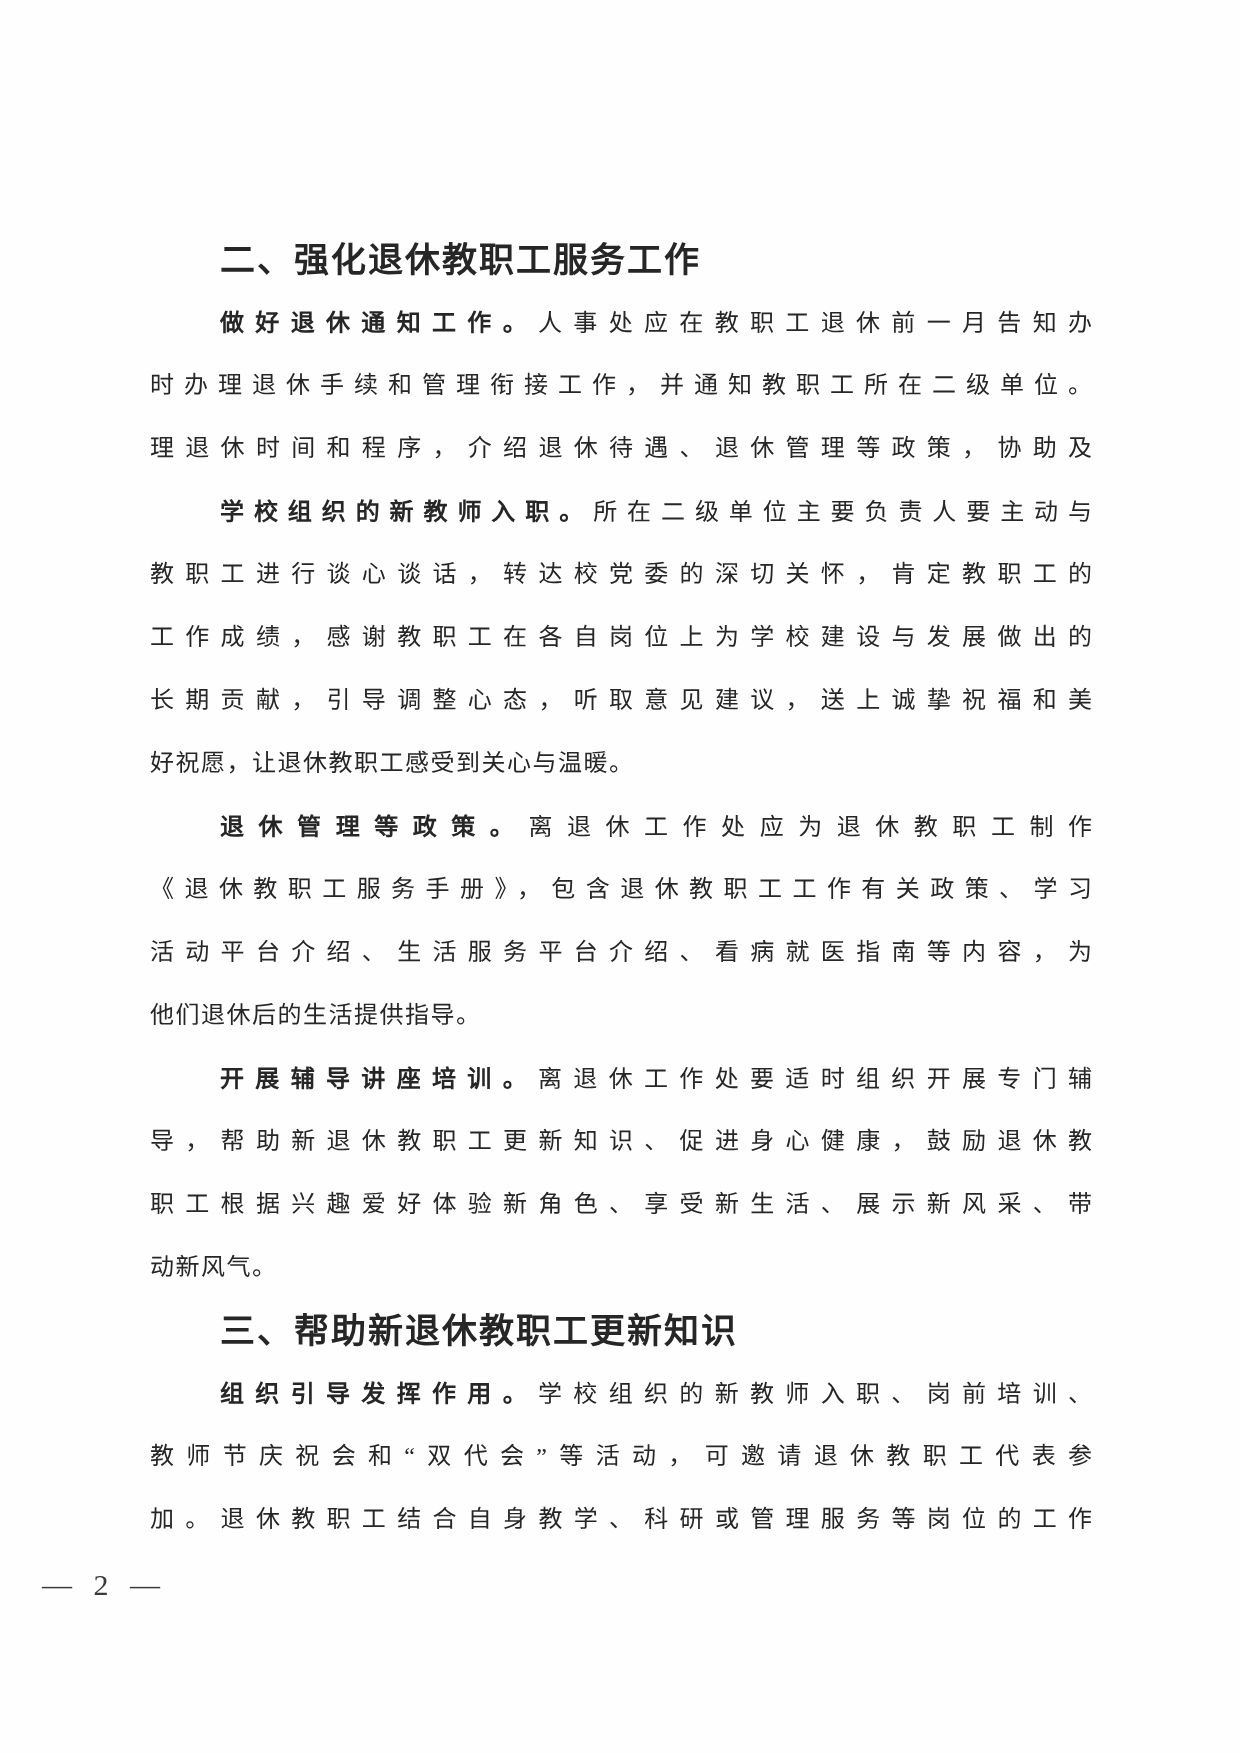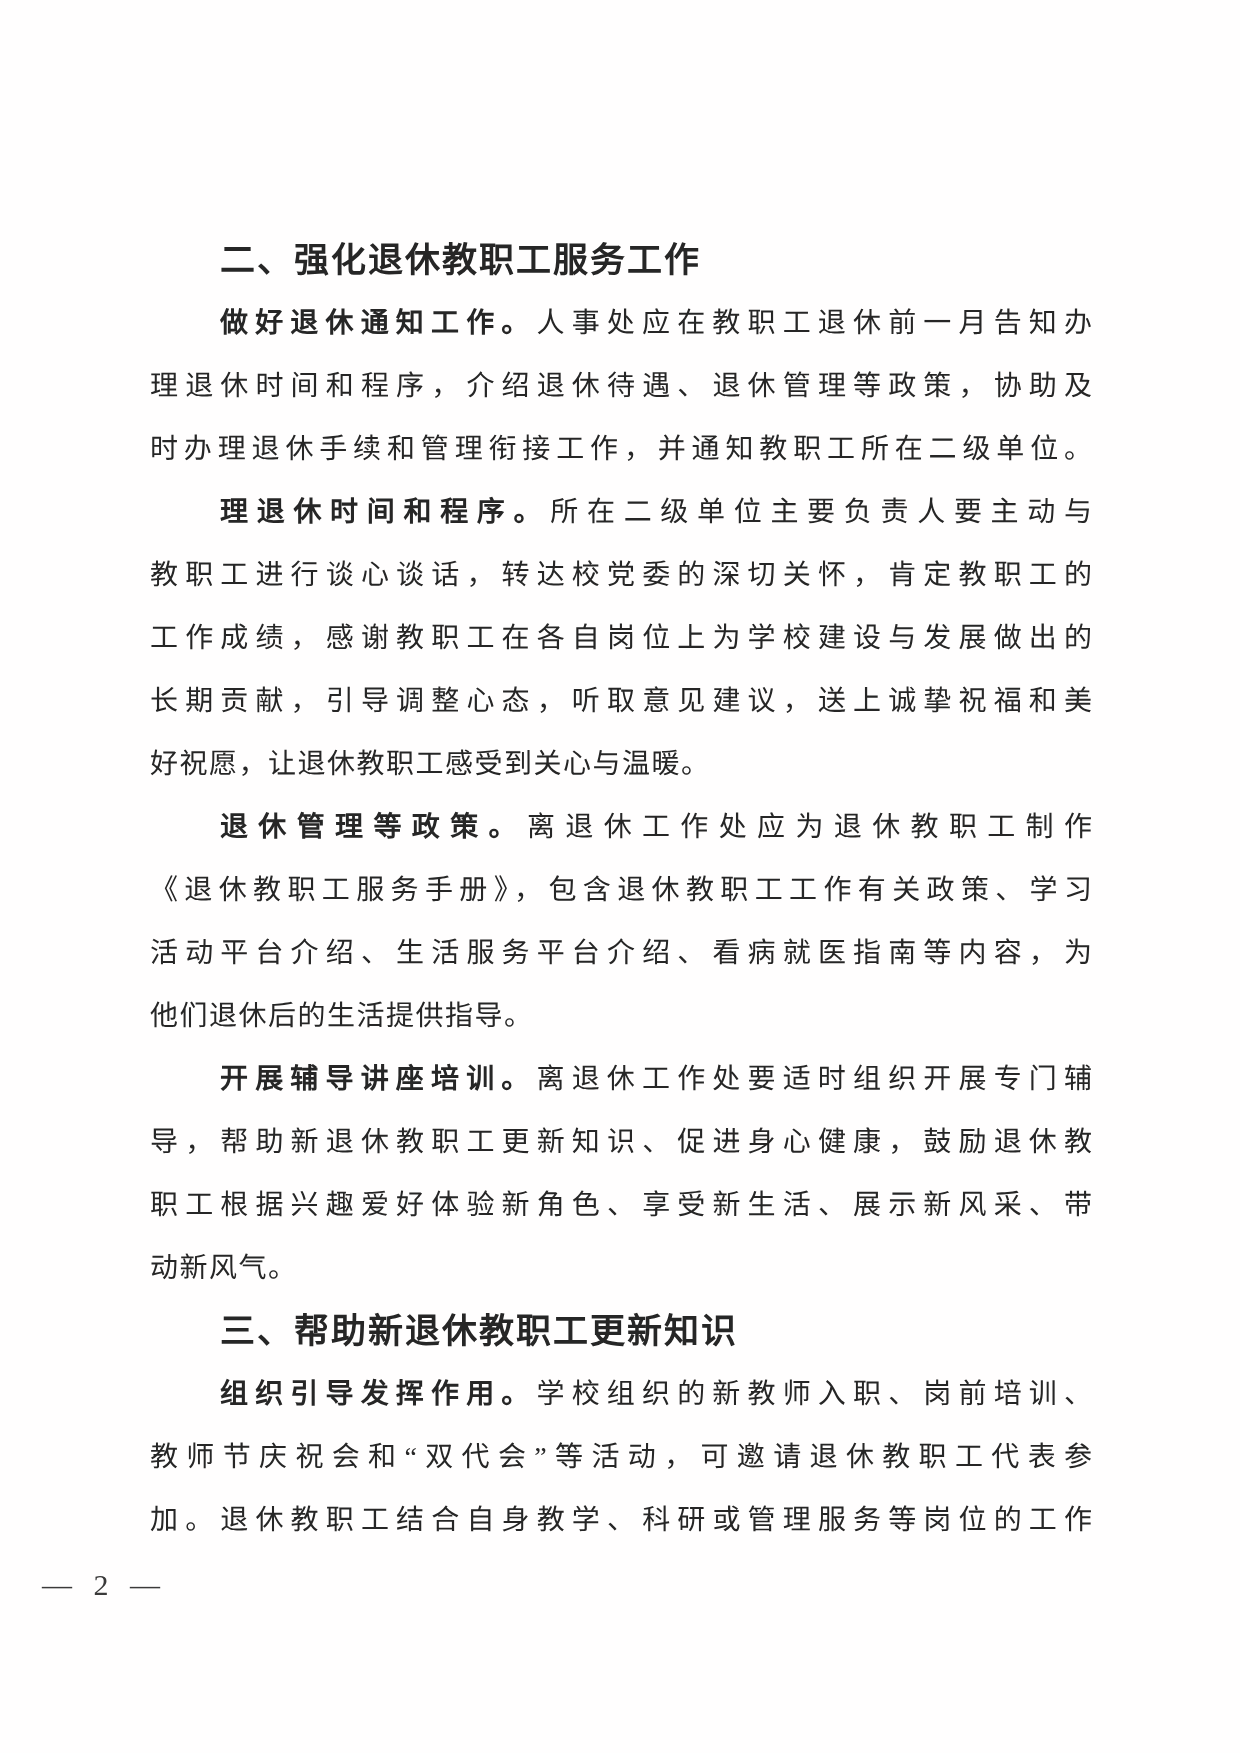--- a/index.html
+++ b/index.html
@@ -14,21 +14,21 @@
     background: #fffefe;
     color: #262626;
     overflow: hidden;
   }
   .content {
     padding: 228px 148px 0 150px;
   }
   .line {
     height: 63px;
     line-height: 63px;
-    font-size: 28px;
+    font-size: 24px;
     letter-spacing: 1.5px;
     white-space: nowrap;
   }
   .fill {
     white-space: normal;
     text-align: justify;
     text-align-last: justify;
     -moz-text-align-last: justify;
     text-justify: inter-character;
     letter-spacing: 0;
@@ -57,24 +57,24 @@
 </style>
 </head>
 <body>
 
 <div class="page">
   <div class="content">
 
     <div class="line heading indent">二、强化退休教职工服务工作</div>
 
     <div class="line fill indent"><span class="lead">做好退休通知工作。</span><span>人事处应在教职工退休前一月告知办</span></div>
+    <div class="line fill">时办理退休手续和管理衔接工作，并通知教职工所在二级单位。</div>
     <div class="line fill">理退休时间和程序，介绍退休待遇、退休管理等政策，协助及</div>
-    <div class="line fill">时办理退休手续和管理衔接工作，并通知教职工所在二级单位。</div>
 
-    <div class="line fill indent"><span class="lead">理退休时间和程序。</span><span>所在二级单位主要负责人要主动与</span></div>
+    <div class="line fill indent"><span class="lead">学校组织的新教师入职。</span><span>所在二级单位主要负责人要主动与</span></div>
     <div class="line fill">教职工进行谈心谈话，转达校党委的深切关怀，肯定教职工的</div>
     <div class="line fill">工作成绩，感谢教职工在各自岗位上为学校建设与发展做出的</div>
     <div class="line fill">长期贡献，引导调整心态，听取意见建议，送上诚挚祝福和美</div>
     <div class="line">好祝愿，让退休教职工感受到关心与温暖。</div>
 
     <div class="line fill indent"><span class="lead">退休管理等政策。</span><span>离退休工作处应为退休教职工制作</span></div>
     <div class="line fill">《退休教职工服务手册》，包含退休教职工工作有关政策、学习</div>
     <div class="line fill">活动平台介绍、生活服务平台介绍、看病就医指南等内容，为</div>
     <div class="line">他们退休后的生活提供指导。</div>
 

